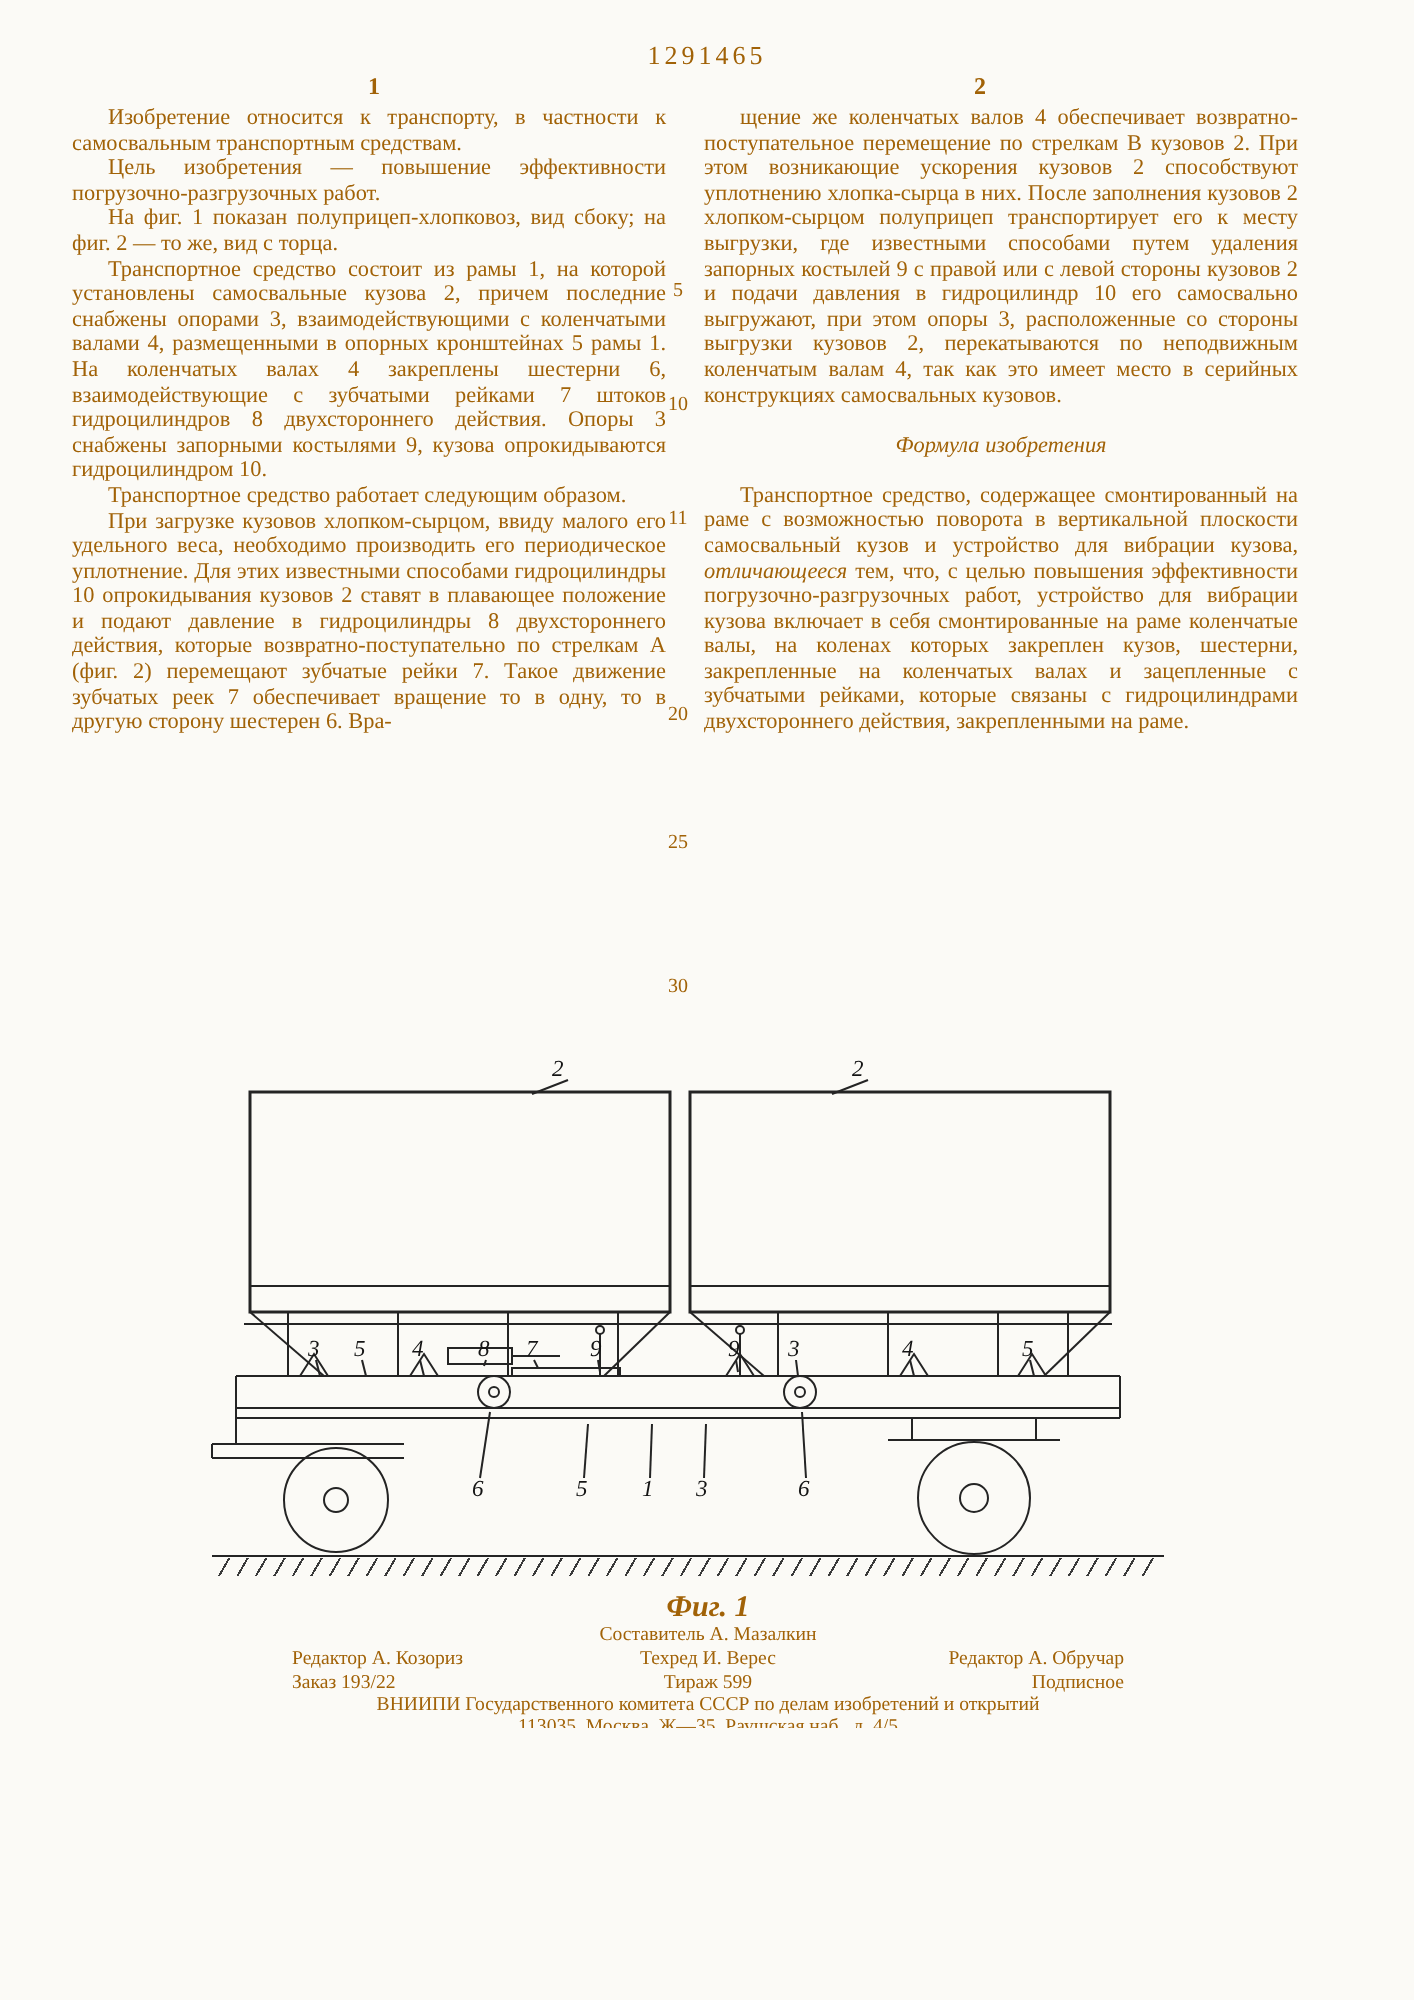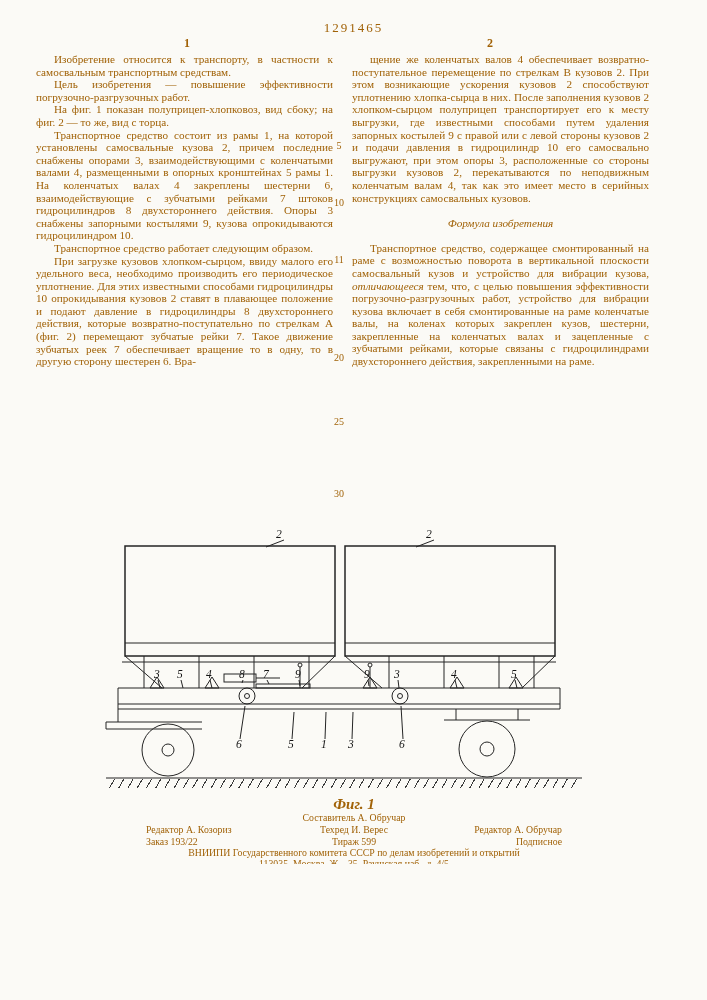--- a/index.html
+++ b/index.html
@@ -176,21 +176,21 @@
       <text x="184" y="222">5</text>
       <text x="217" y="222">1</text>
       <text x="244" y="222">3</text>
       <text x="295" y="222">6</text>
     </svg>
     <div class="ground-hatch"></div>
     <div class="fig-caption">Фиг. 1</div>
   </div>
 
   <div class="footer">
-    <div>Составитель А. Обручар</div>
+    <div>Составитель А. Мазалкин</div>
     <div class="footer-row">
       <span>Редактор А. Козориз</span>
       <span>Техред И. Верес</span>
       <span>Редактор А. Обручар</span>
     </div>
     <div class="footer-row">
       <span>Заказ 193/22</span>
       <span>Тираж 599</span>
       <span>Подписное</span>
     </div>

